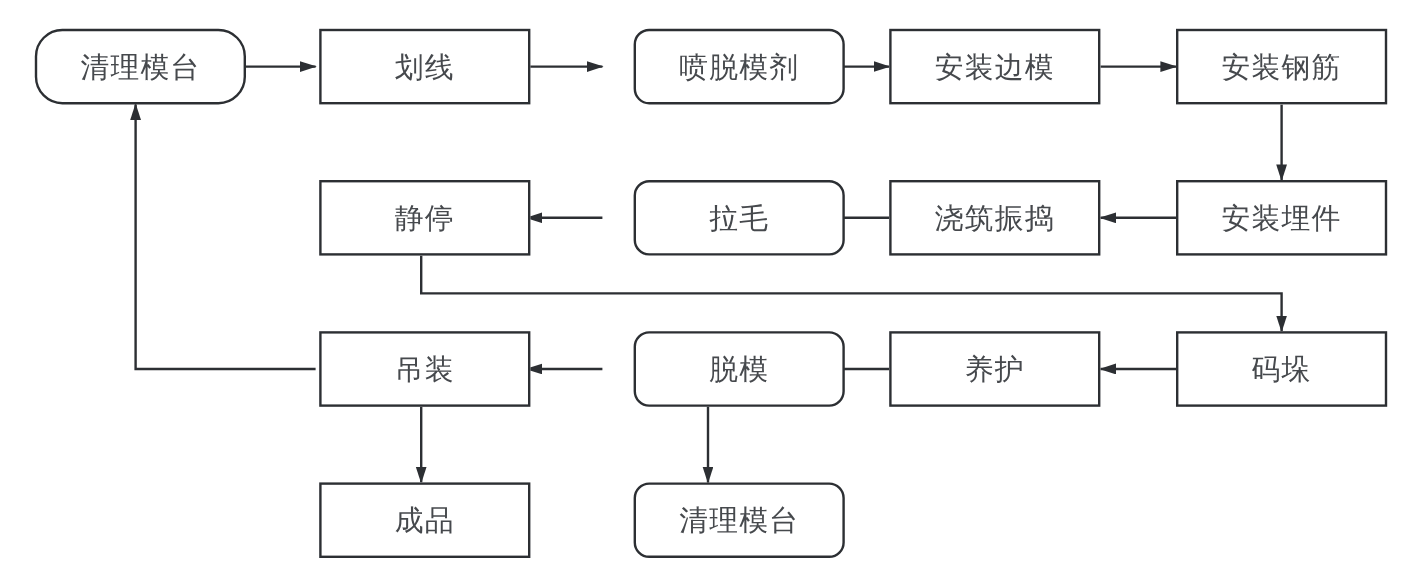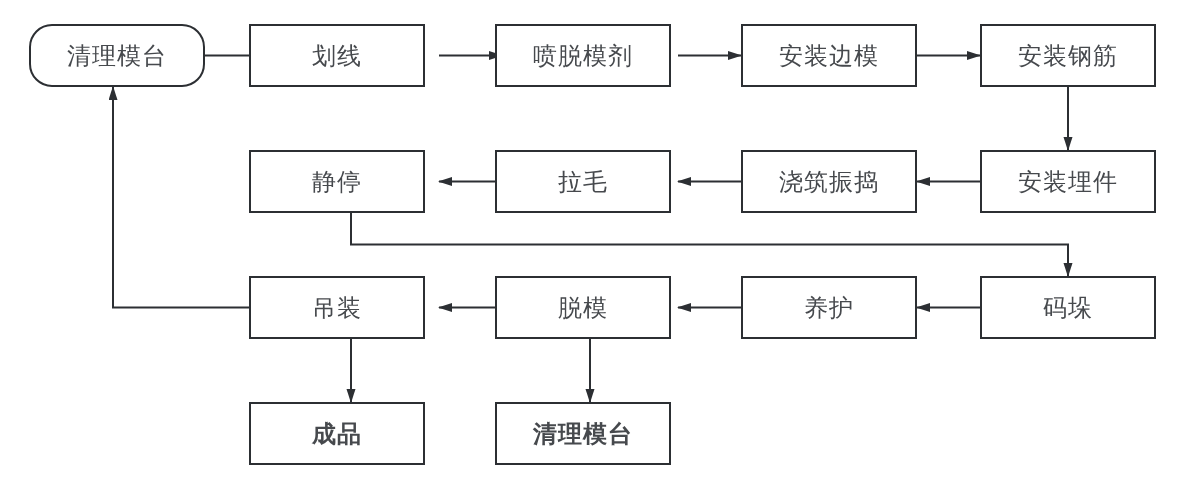--- a/index.html
+++ b/index.html
@@ -44,29 +44,29 @@
     justify-content: center;
   }
   .node span {
     font-size: 24px;
     color: var(--text);
     letter-spacing: 1px;
     white-space: nowrap;
   }
   
   .cA { left: 29px; border-radius: 23px; }
-  .cB { left: 249px; }
-  .cC { left: 495px; }
+  .cB { left: 266px; }
+  .cC { left: 528px; border-radius: 13px; }
   .cD { left: 741px; }
   .cE { left: 980px; }
   
   .r0 { top: 24px; }
   .r1 { top: 150px; text-align: right; }
   .r2 { top: 276px; }
-  .r3 { top: 402px; font-weight: bold; }
+  .r3 { top: 402px; }
 </style>
 </head>
 <body>
 
 <div class="diagram">
 
   <svg class="edge-layer" id="edge-layer" width="1181" height="490" viewBox="0 0 1181 490" xmlns="http://www.w3.org/2000/svg">
     <defs>
       <marker id="arrow" markerUnits="userSpaceOnUse" markerWidth="14" markerHeight="10" refX="13" refY="4.5" orient="auto">
         <path d="M0,0 L14,4.5 L0,9 Z" fill="#2c2f33"></path>

